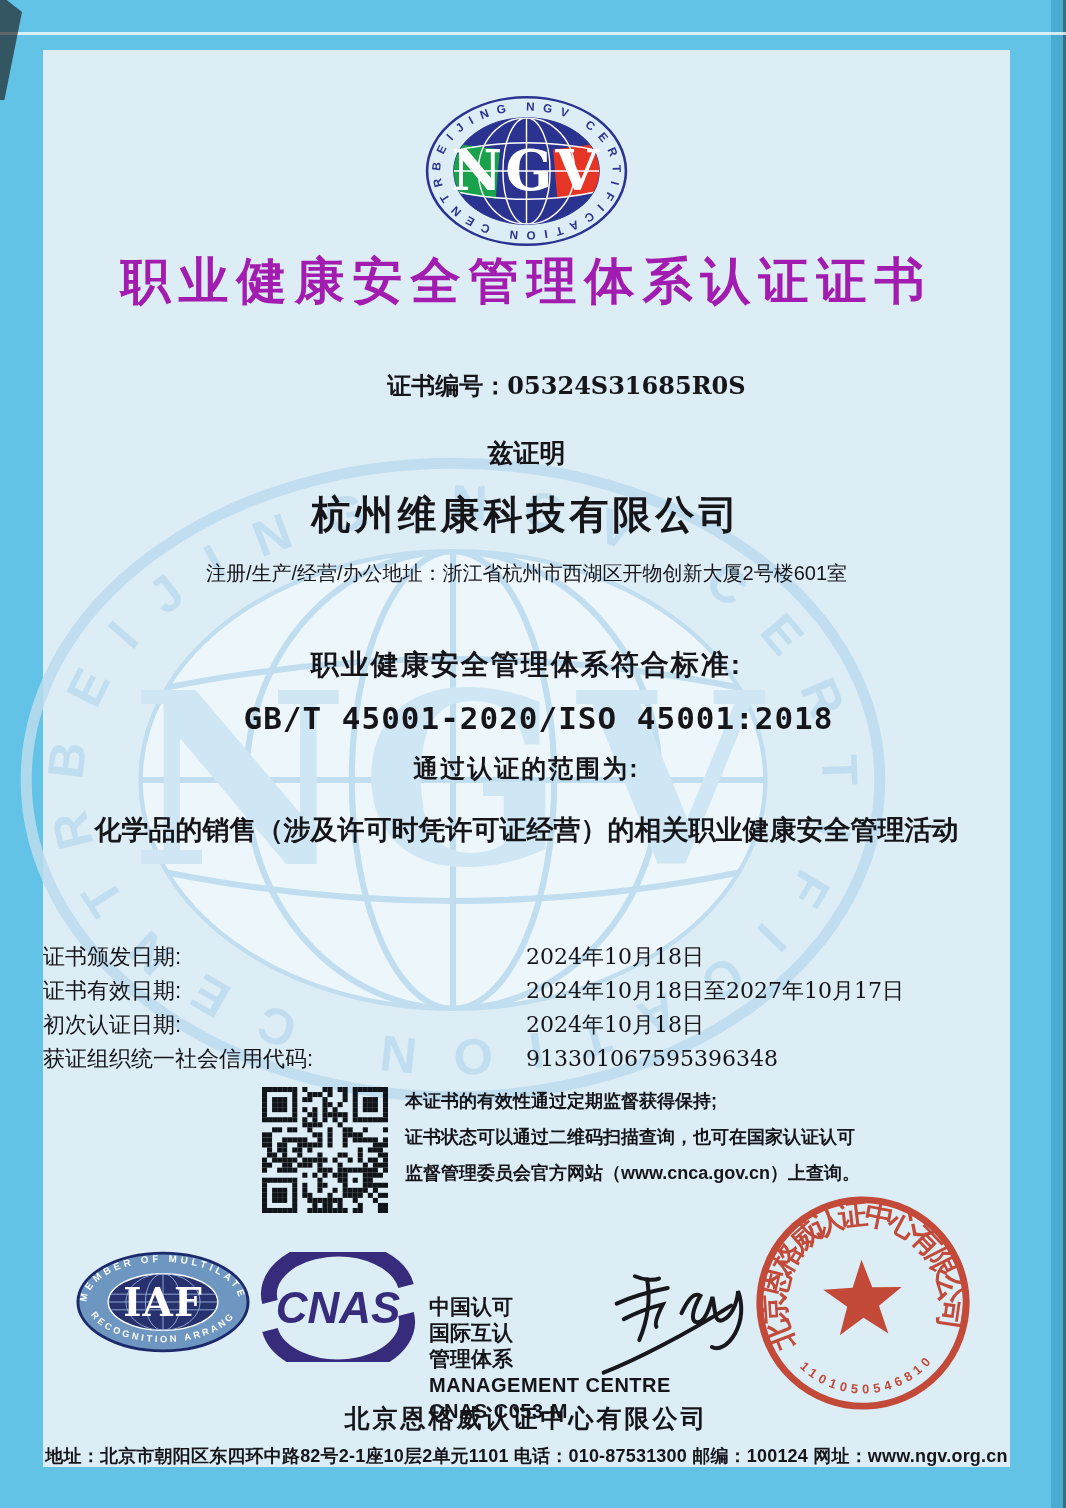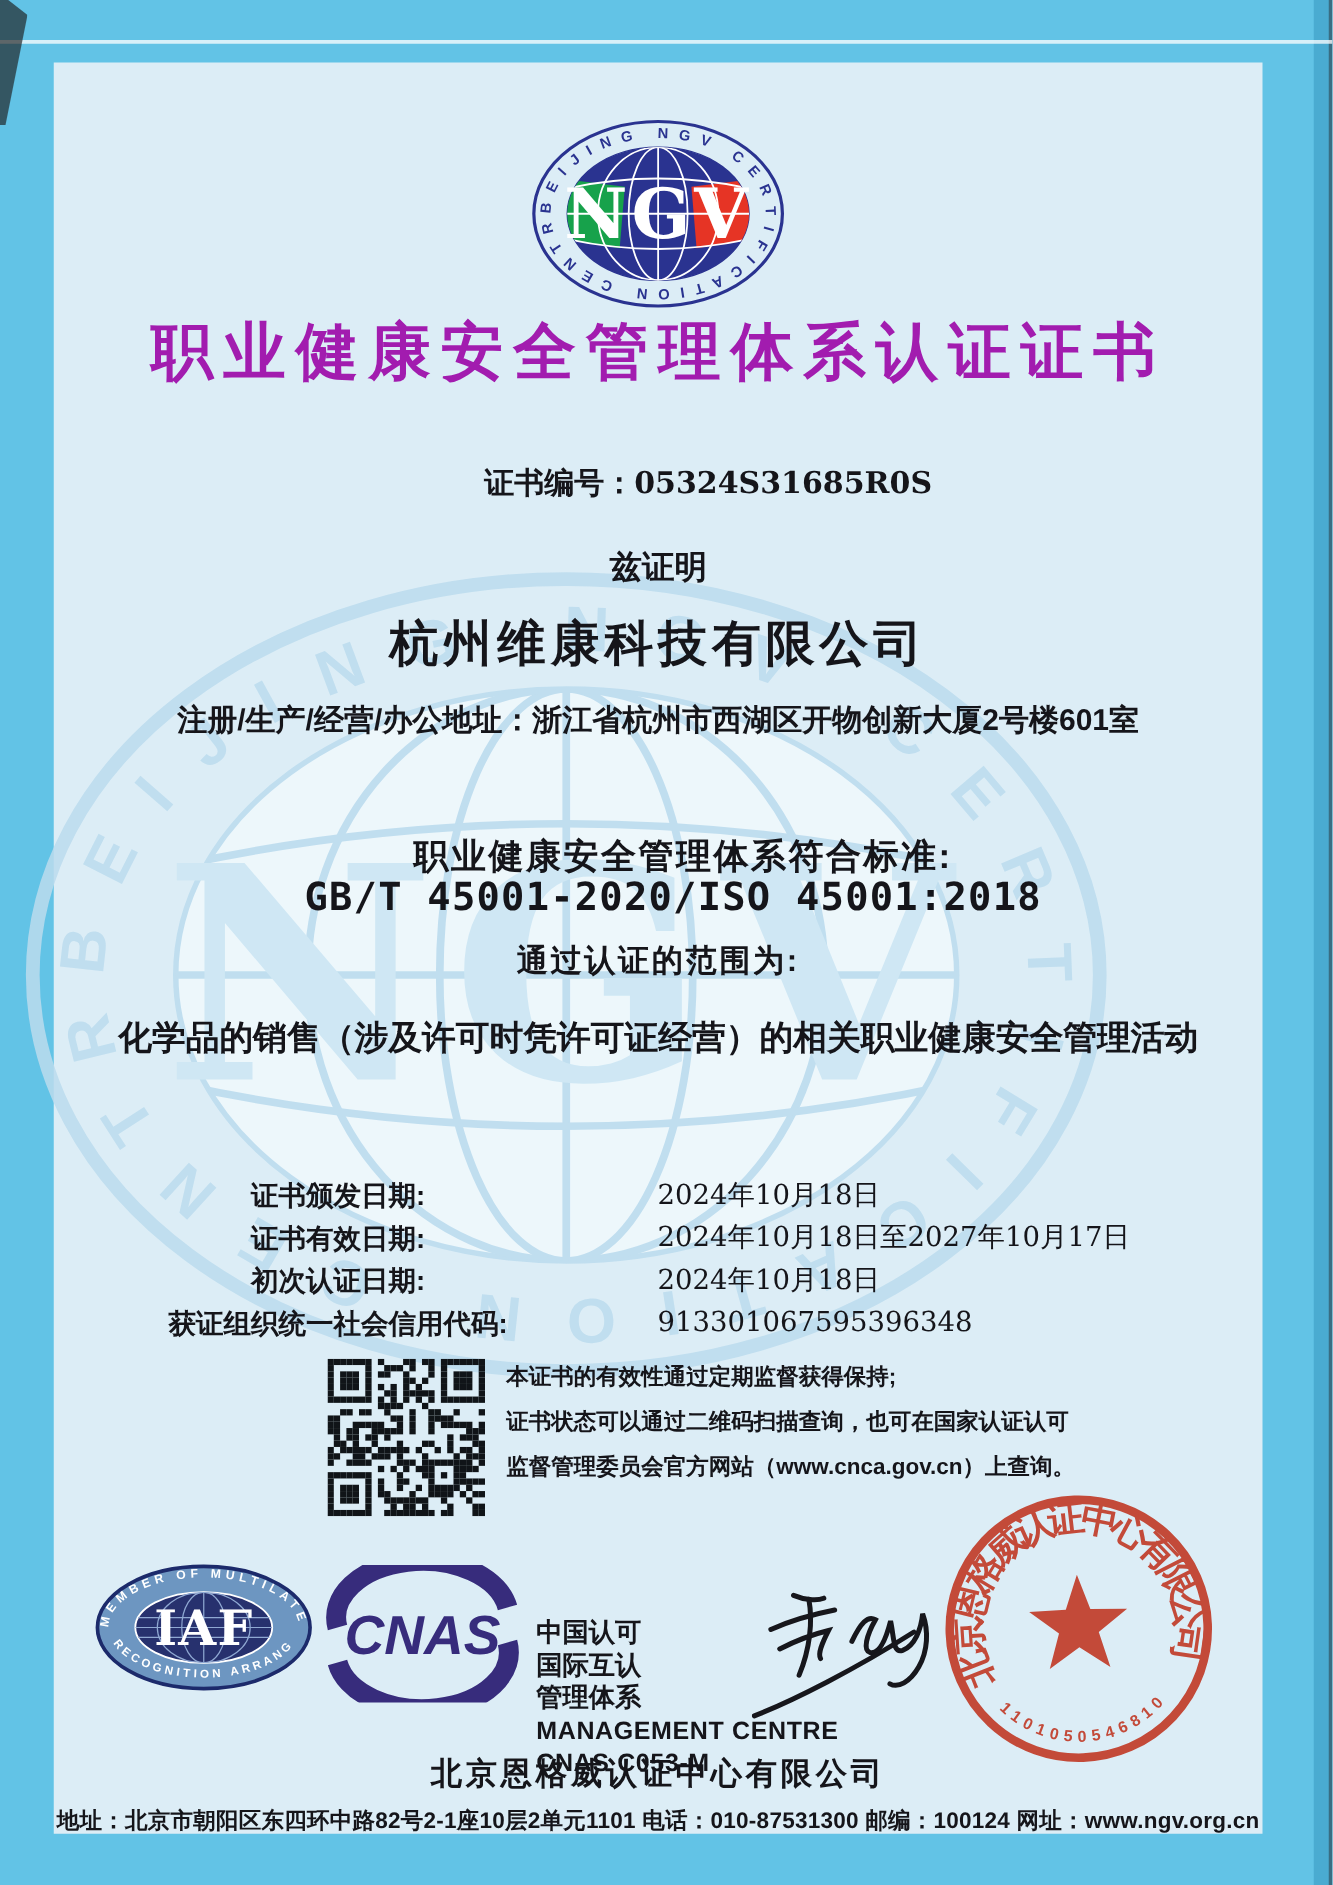--- a/index.html
+++ b/index.html
@@ -26,29 +26,29 @@
   .wm{position:absolute;left:-30px;top:400px;opacity:.85;pointer-events:none;}
   .logo-main{--ink:#2a3390;--line:#ffffff;--globe:#2a3390;--letters:#ffffff;
              --green:#17a24b;--red:#e63425;--patch:1;}
   .logo-wm{--ink:#bcdcee;--line:#bcdcee;--globe:#f0f9fd;--letters:#cde7f4;
            --green:#cde7f4;--red:#cde7f4;--patch:0;}
 
   .title{top:198px;font-size:50px;font-weight:bold;letter-spacing:8px;color:#a21caf;}
   .certno{top:320px;font-size:24px;font-weight:bold;margin-left:40px;}
   .attest{top:386px;font-size:26px;font-weight:bold;}
   .company{top:438px;font-size:39px;font-weight:bold;letter-spacing:4px;}
-  .addr{top:510px;font-size:24px;font-weight:bold;}
-  .stdhead{top:616px;font-size:28px;font-weight:bold;letter-spacing:2px;padding-left:20px;}
+  .addr{top:510px;font-size:20px;font-weight:normal;}
+  .stdhead{top:596px;font-size:28px;font-weight:bold;letter-spacing:2px;}
   .stdcode{top:650px;font-size:31px;font-weight:bold;letter-spacing:1px;margin-left:12px;}
   .scopehead{top:702px;font-size:25px;font-weight:bold;letter-spacing:2px;}
   .scope{top:762px;font-size:27px;font-weight:bold;}
 
   .dates{top:890px;left:0;width:967px;font-size:22px;}
   .drow{display:flex;line-height:34px;}
-  .dlabel{width:455px;text-align:center;font-weight:bold;}
+  .dlabel{width:455px;text-align:left;font-weight:normal;}
   .dval{margin-left:28px;}
 
   .qr{left:219px;top:1037px;width:126px;height:126px;}
   .notes{left:362px;top:1033px;width:590px;font-size:18px;font-weight:bold;line-height:36px;}
 
   .iaf{left:32px;top:1200px;}
   .cnas{left:214px;top:1202px;}
   .accr{left:386px;top:1244px;font-size:21px;line-height:26px;font-weight:bold;}
   .accr .latin{font-size:20px;letter-spacing:.5px;}
   .sig{left:555px;top:1215px;transform:rotate(-4deg);}

